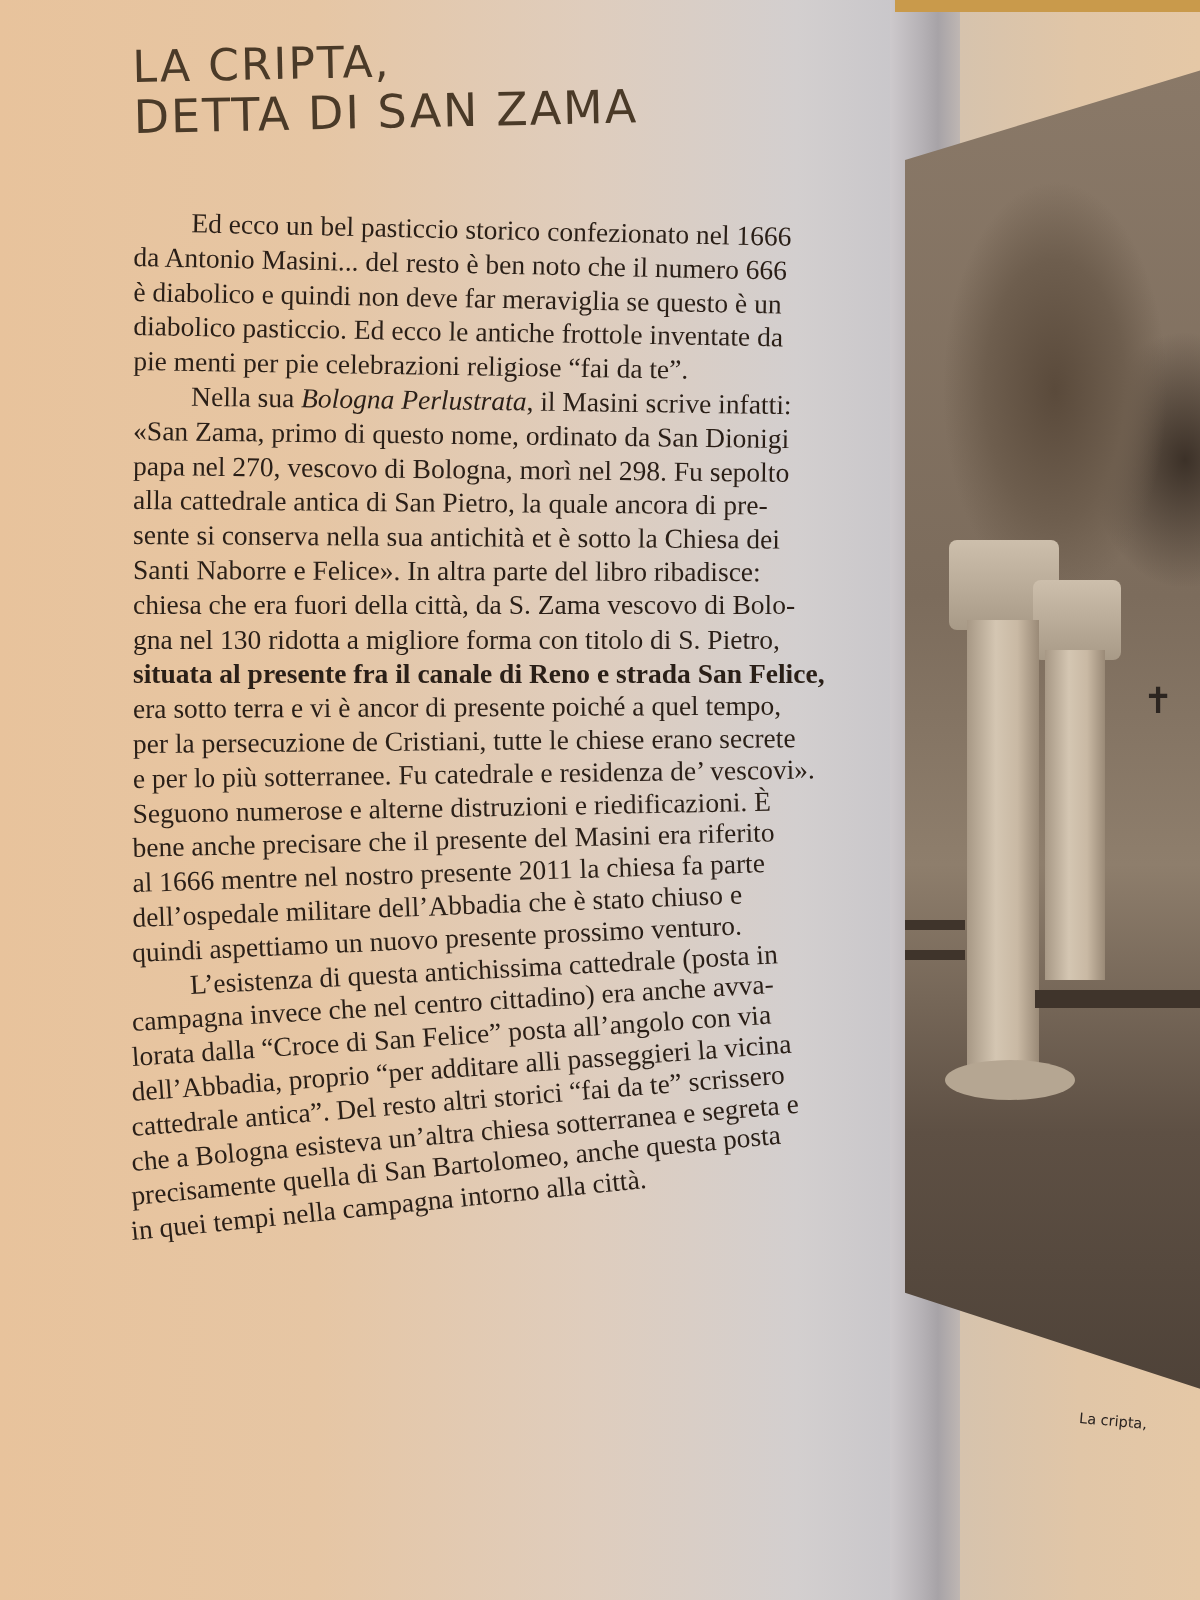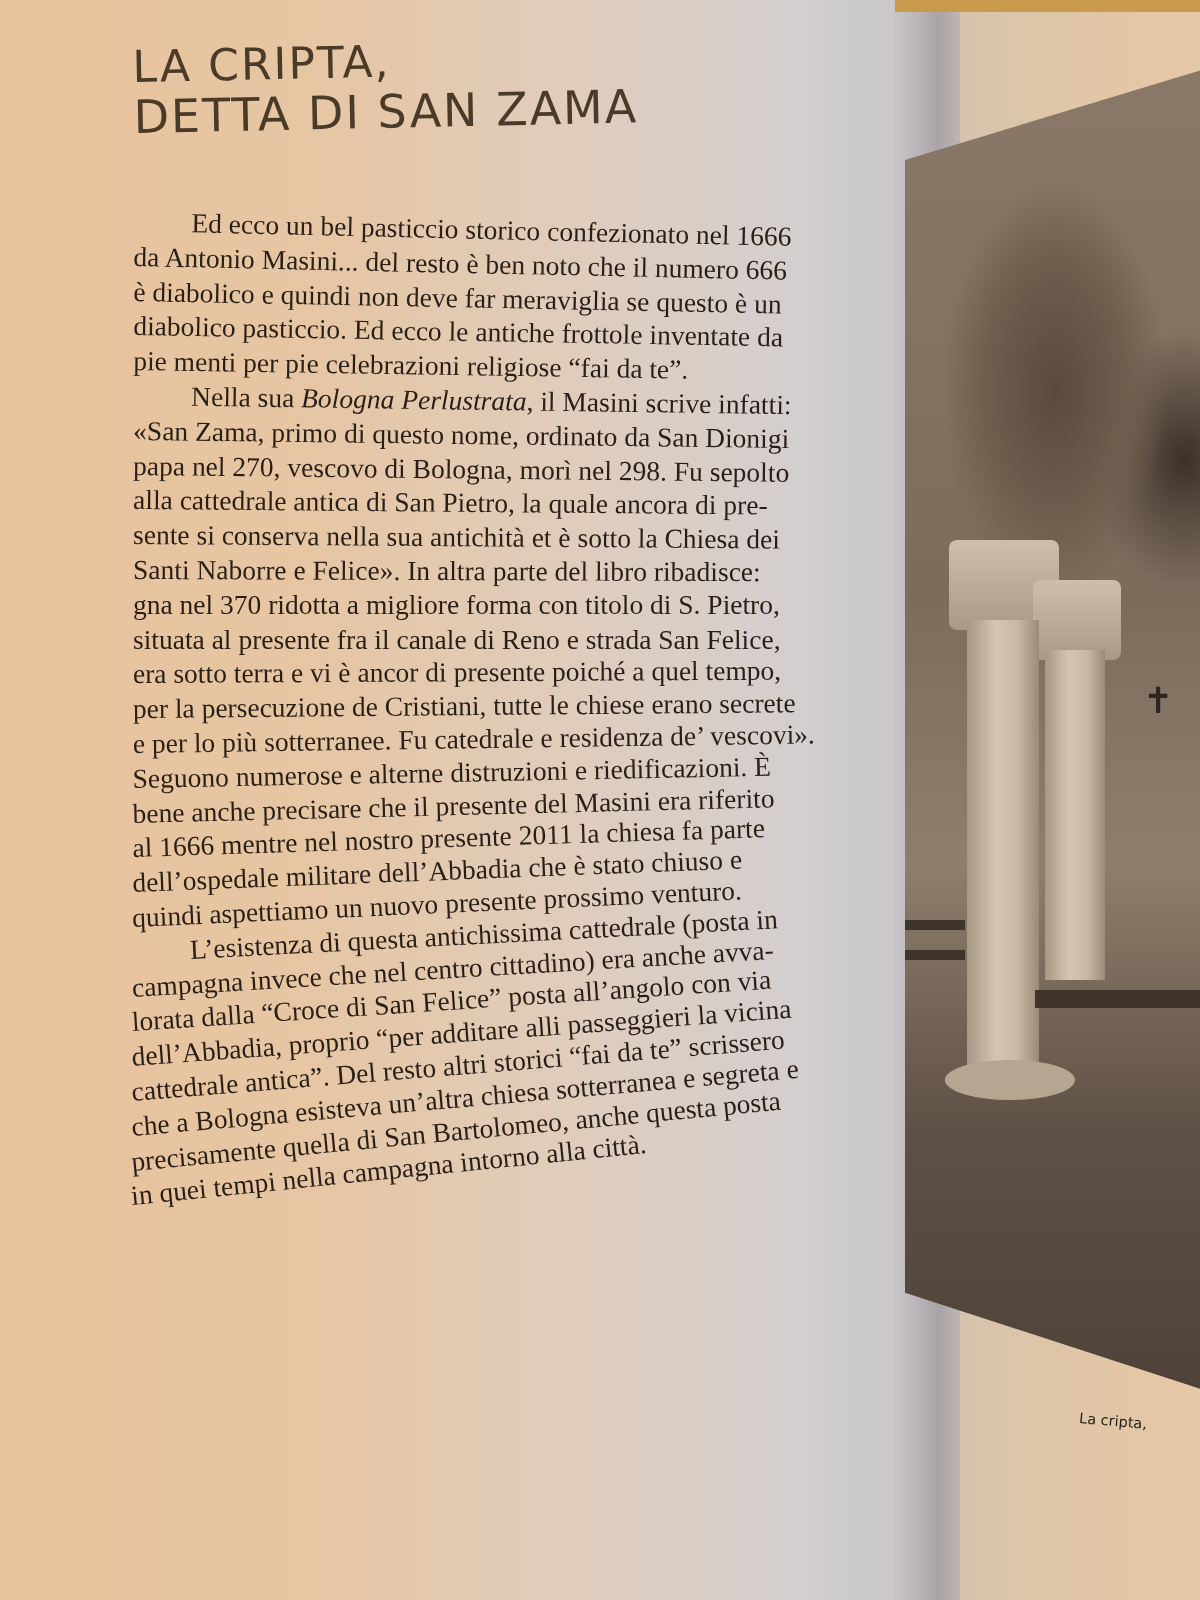--- a/index.html
+++ b/index.html
@@ -155,22 +155,23 @@
     <span class="ln" style="transform: rotate(1.2deg);">da Antonio Masini... del resto è ben noto che il numero 666</span>
     <span class="ln" style="transform: rotate(1.1deg);">è diabolico e quindi non deve far meraviglia se questo è un</span>
     <span class="ln" style="transform: rotate(1.0deg);">diabolico pasticcio. Ed ecco le antiche frottole inventate da</span>
     <span class="ln" style="transform: rotate(0.9deg);">pie menti per pie celebrazioni religiose “fai da te”.</span>
     <span class="ln indent" style="transform: rotate(0.8deg);"><span>Nella sua </span><span class="it">Bologna Perlustrata</span><span>, il Masini scrive infatti:</span></span>
     <span class="ln" style="transform: rotate(0.7deg);">«San Zama, primo di questo nome, ordinato da San Dionigi</span>
     <span class="ln" style="transform: rotate(0.6deg);">papa nel 270, vescovo di Bologna, morì nel 298. Fu sepolto</span>
     <span class="ln" style="transform: rotate(0.5deg);">alla cattedrale antica di San Pietro, la quale ancora di pre-</span>
     <span class="ln" style="transform: rotate(0.4deg);">sente si conserva nella sua antichità et è sotto la Chiesa dei</span>
     <span class="ln" style="transform: rotate(0.2deg);">Santi Naborre e Felice». In altra parte del libro ribadisce:</span>
-    <span class="ln" style="transform: rotate(0deg);">gna nel 370 ridotta a migliore forma con titolo di S. Pietro,</span>
-    <span class="ln" style="transform: rotate(0deg);">situata al presente fra il canale di Reno e strada San Felice,</span>
+    <span class="ln" style="transform: rotate(0deg);">chiesa che era fuori della città, da S. Zama vescovo di Bolo-</span>
+    <span class="ln" style="transform: rotate(0deg);">gna nel 130 ridotta a migliore forma con titolo di S. Pietro,</span>
+    <span class="ln" style="transform: rotate(0deg); font-weight: bold;">situata al presente fra il canale di Reno e strada San Felice,</span>
     <span class="ln" style="transform: rotate(-0.3deg);">era sotto terra e vi è ancor di presente poiché a quel tempo,</span>
     <span class="ln" style="transform: rotate(-0.5deg);">per la persecuzione de Cristiani, tutte le chiese erano secrete</span>
     <span class="ln" style="transform: rotate(-0.8deg);">e per lo più sotterranee. Fu catedrale e residenza de’ vescovi».</span>
     <span class="ln" style="transform: rotate(-1.1deg);">Seguono numerose e alterne distruzioni e riedificazioni. È</span>
     <span class="ln" style="transform: rotate(-1.4deg);">bene anche precisare che il presente del Masini era riferito</span>
     <span class="ln" style="transform: rotate(-1.8deg);">al 1666 mentre nel nostro presente 2011 la chiesa fa parte</span>
     <span class="ln" style="transform: rotate(-2.2deg);">dell’ospedale militare dell’Abbadia che è stato chiuso e</span>
     <span class="ln" style="transform: rotate(-2.6deg);">quindi aspettiamo un nuovo presente prossimo venturo.</span>
     <span class="ln indent" style="transform: rotate(-3.0deg);">L’esistenza di questa antichissima cattedrale (posta in</span>
     <span class="ln" style="transform: rotate(-3.4deg);">campagna invece che nel centro cittadino) era anche avva-</span>

